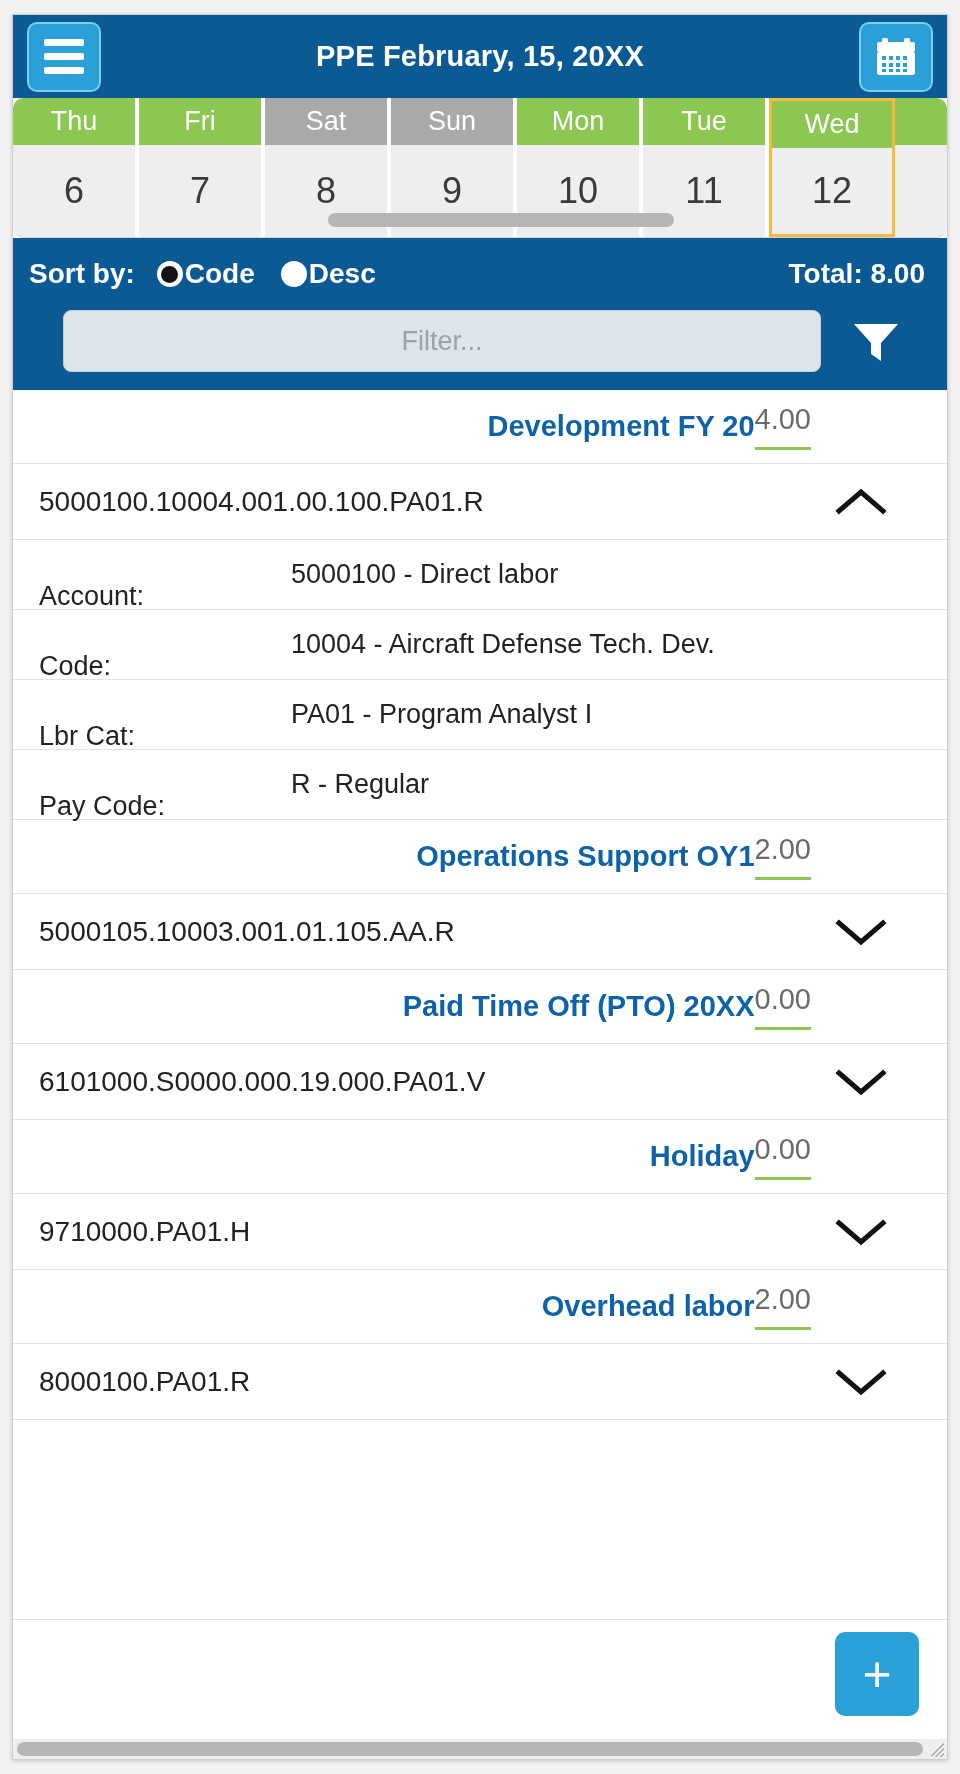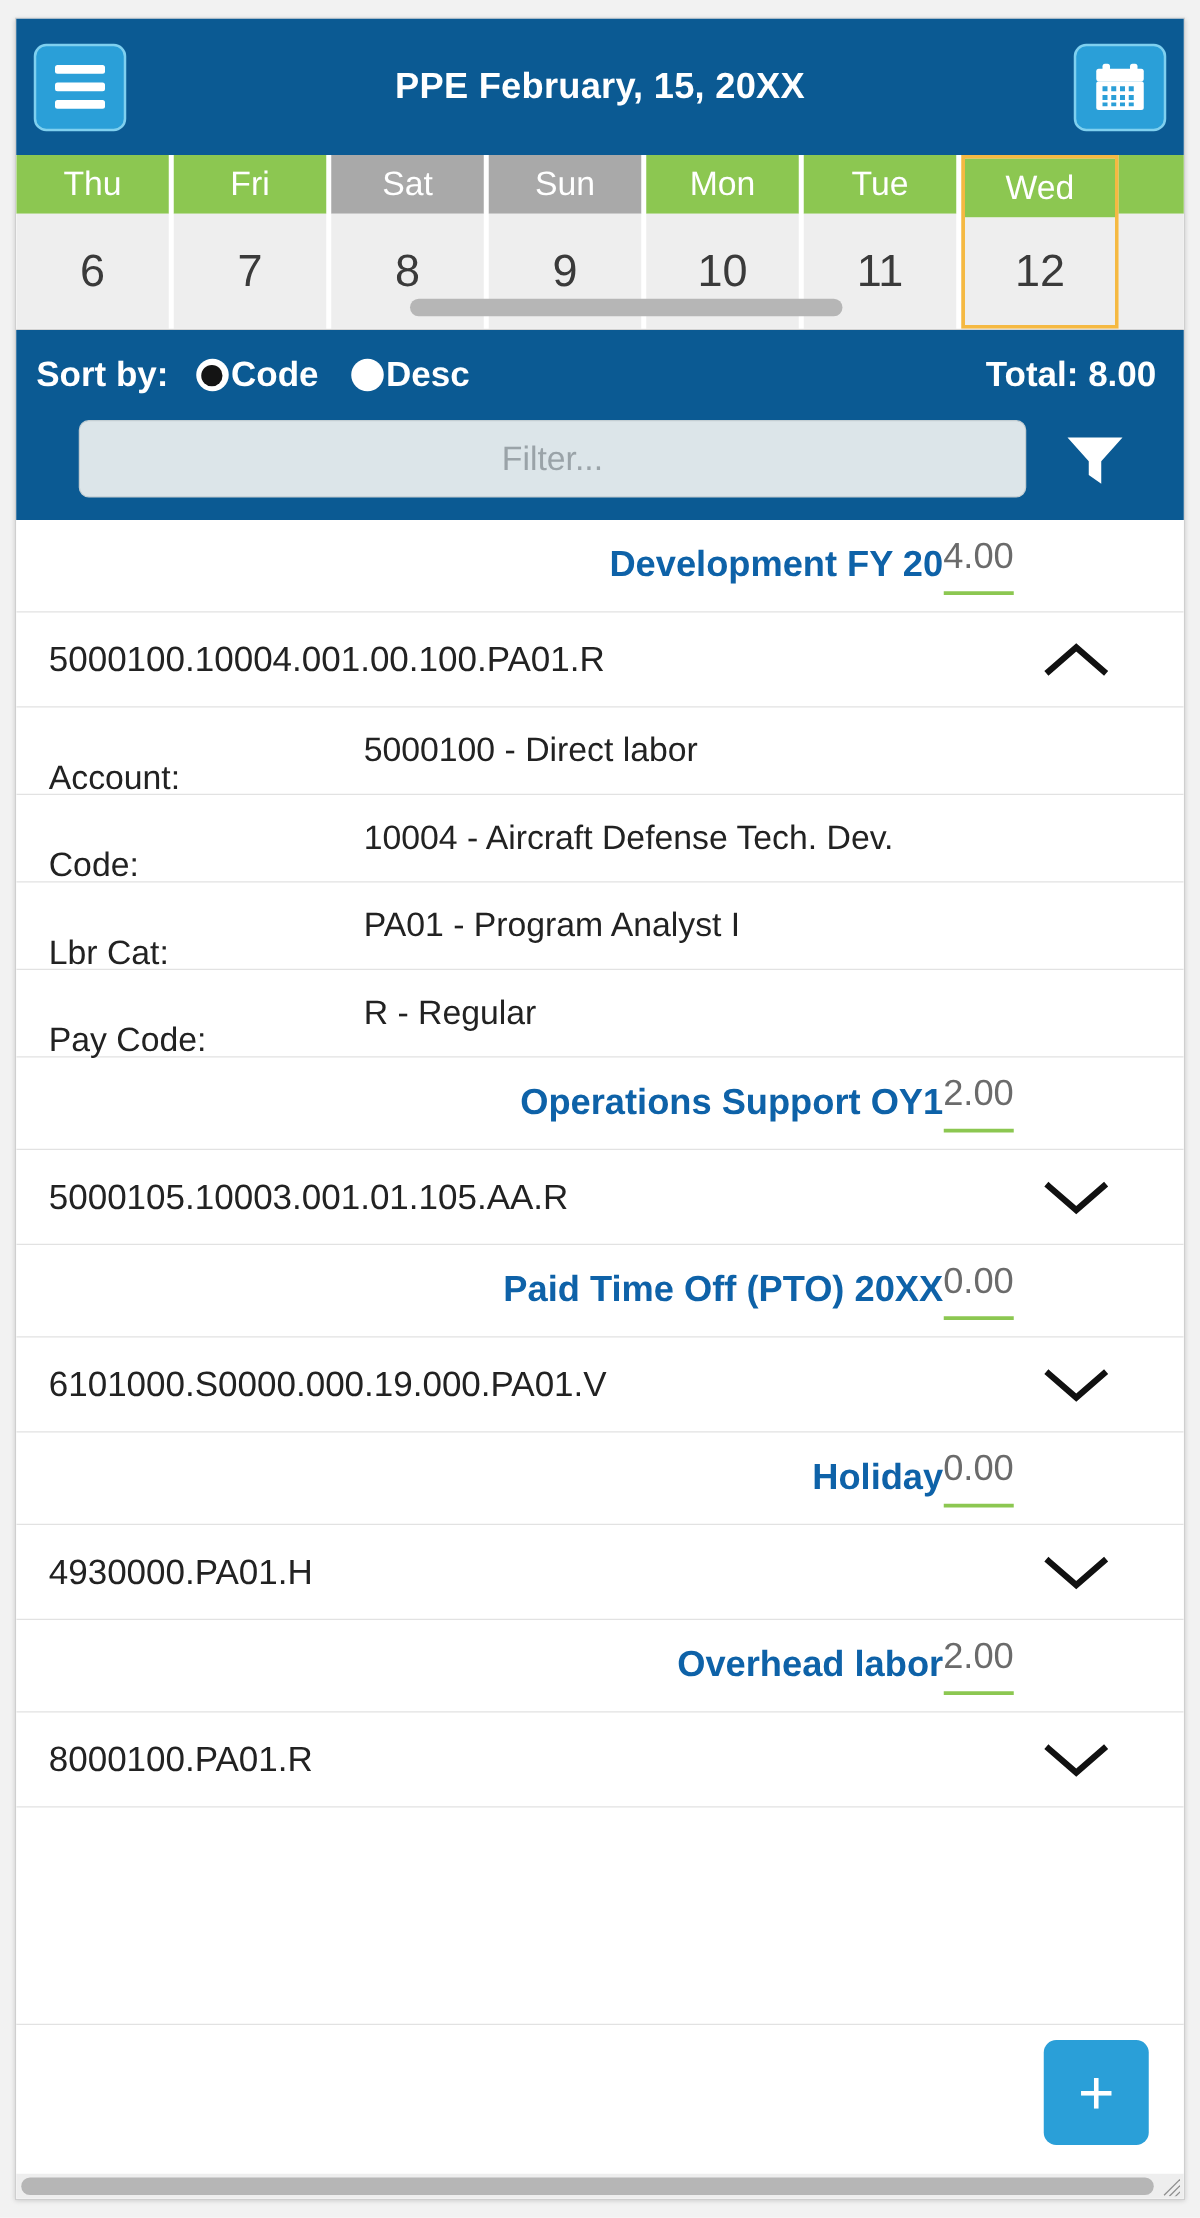--- a/index.html
+++ b/index.html
@@ -14,21 +14,21 @@
     left: 12px; top: 14px;
     width: 936px; height: 1746px;
     background: #ffffff;
     border: 1px solid #cfcfcf;
     display: flex; flex-direction: column;
     box-shadow: 0 1px 4px rgba(0,0,0,0.18);
   }
 
   
   .topbar {
-    height: 109px; background: #0b5a93;
+    height: 83px; background: #0b5a93;
     display: flex; align-items: center;
     padding: 0 14px; flex: 0 0 auto;
     position: relative;
   }
   .iconbtn {
     width: 74px; height: 70px;
     background: #2a9fd8;
     border: 2px solid #7fd0ef;
     border-radius: 10px;
     display: flex; align-items: center; justify-content: center;
@@ -45,20 +45,21 @@
     color: #ffffff; font-size: 29px; font-weight: bold;
     letter-spacing: 0.2px;
   }
 
   
   .daystrip {
     height: 140px; background: #ffffff;
     display: flex; flex: 0 0 auto;
     position: relative; overflow: hidden;
     border-bottom: 1px solid #d2d2d2;
+    border-radius: 11px;
   }
   .day {
     width: 126px; flex: 0 0 126px;
     display: flex; flex-direction: column;
     border-right: 4px solid #ffffff;
     position: relative;
   }
   .day.selected {
     border: 3px solid #f5b942;
     border-right: 3px solid #f5b942;
@@ -334,21 +335,21 @@
           <svg width="56" height="34" viewBox="0 0 56 34">
             <polyline points="6,8 28,27 50,8" fill="none" stroke="#111" stroke-width="5" stroke-linecap="square"></polyline>
           </svg>
         </span>
       </div>
       <div class="grouprow">
         <span class="gname">Holiday</span>
         <span class="ghours">0.00</span>
       </div>
       <div class="coderow">
-        <span class="ccode">4930000.PA01.H</span>
+        <span class="ccode">9710000.PA01.H</span>
         <span class="chev">
           <svg width="56" height="34" viewBox="0 0 56 34">
             <polyline points="6,8 28,27 50,8" fill="none" stroke="#111" stroke-width="5" stroke-linecap="square"></polyline>
           </svg>
         </span>
       </div>
       <div class="grouprow">
         <span class="gname">Overhead labor</span>
         <span class="ghours">2.00</span>
       </div>

